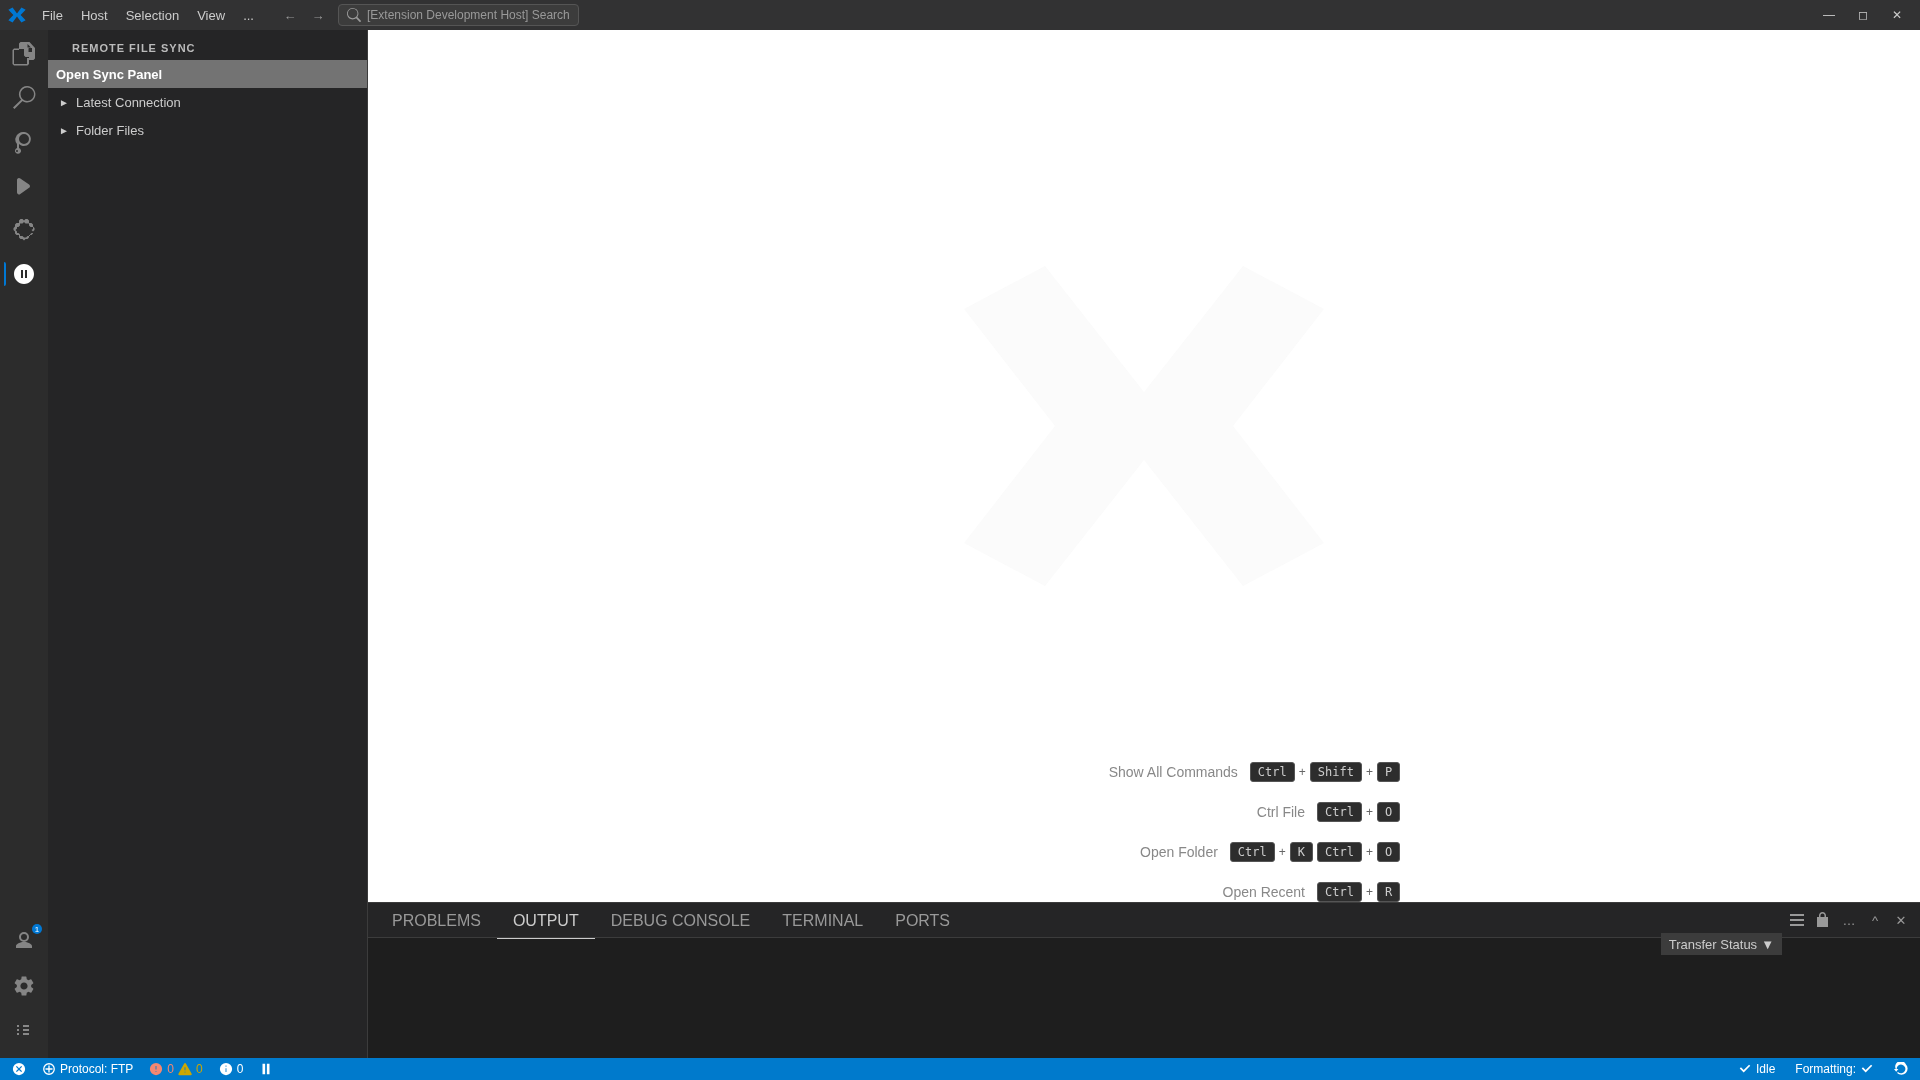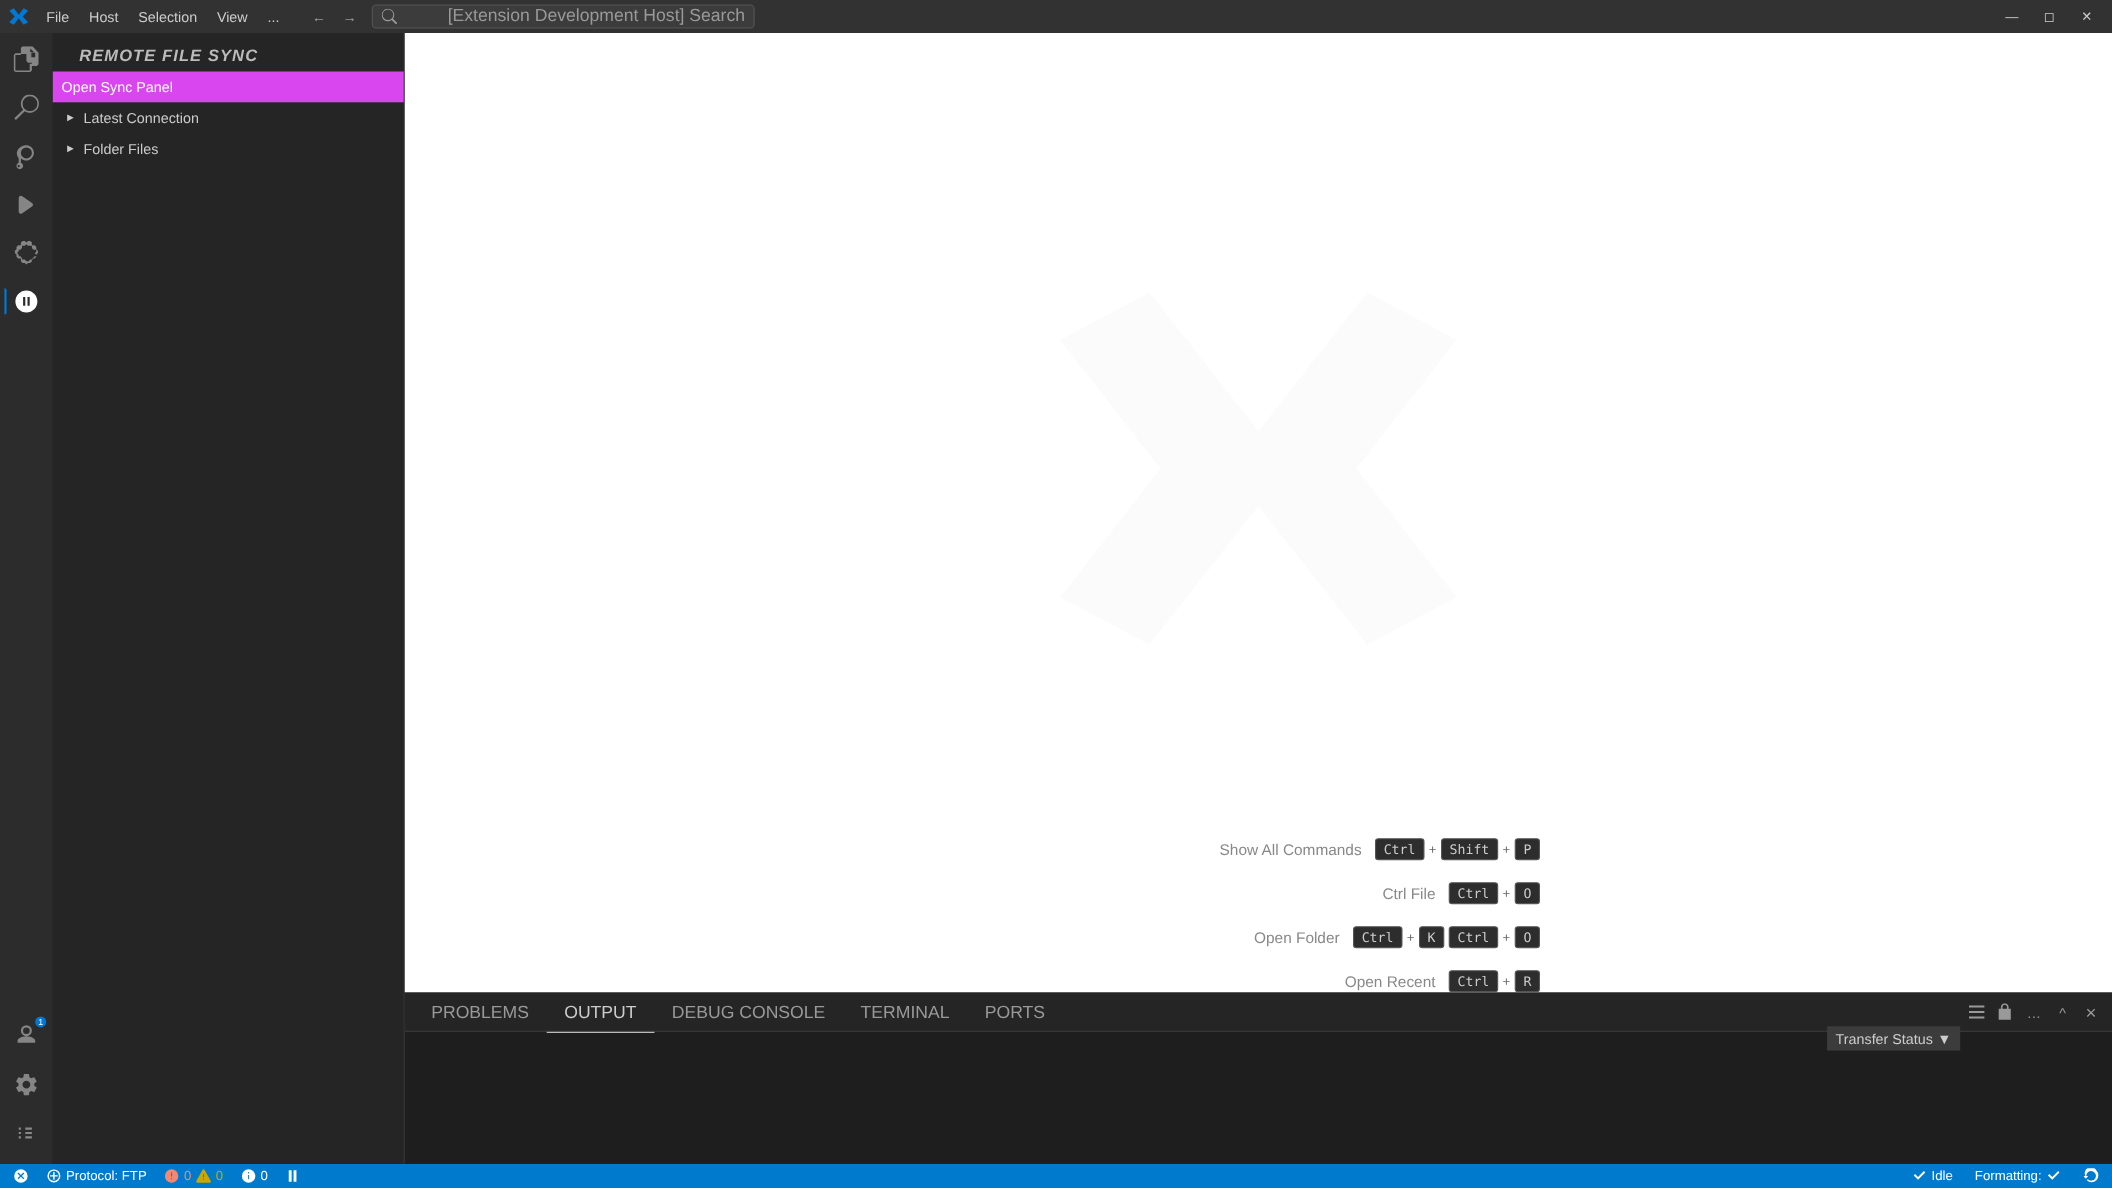--- a/index.html
+++ b/index.html
@@ -161,38 +161,37 @@
     
     .sidebar {
       width: 320px;
       background: #252526;
       display: flex;
       flex-direction: column;
       border-right: 1px solid #3c3c3c;
     }
     .sidebar-header {
       padding: 12px 16px 6px 24px;
-      font-size: 15px;
+      font-size: 11px;
       font-weight: 700;
       letter-spacing: 1px;
       color: #bbbbbb;
       text-transform: uppercase;
-      font-style: italic;
     }
     .sidebar-item {
       display: flex;
       align-items: center;
       padding: 4px 8px 4px 8px;
       cursor: pointer;
       color: #cccccc;
       font-size: 13px;
       height: 28px;
       gap: 4px;
     }
-    .sidebar-item.active { background: #d946ef; color: #ffffff; }
+    .sidebar-item.active { background: #737373; color: #ffffff; font-weight: bold; }
     .sidebar-item .chevron {
       width: 16px;
       height: 16px;
       display: flex;
       align-items: center;
       justify-content: center;
       font-size: 10px;
       color: #cccccc;
       flex-shrink: 0;
     }
@@ -377,21 +376,21 @@
       <div class="menu-item">...</div>
     </div>
     <div class="title-bar-nav">
       <div class="nav-btn">←</div>
       <div class="nav-btn">→</div>
     </div>
     <div class="search-bar">
       <svg width="14" height="14" viewBox="0 0 16 16" fill="#999">
         <path d="M11.742 10.344a6.5 6.5 0 1 0-1.397 1.398l3.85 3.85a1 1 0 0 0 1.415-1.414l-3.868-3.834zm-5.242 1.406a5.5 5.5 0 1 1 0-11 5.5 5.5 0 0 1 0 11z"></path>
       </svg>
-      <span style="color:#999;font-size:16px;margin-left:40px;">[Extension Development Host] Search</span>
+      <span style="color:#999;font-size:12px;">[Extension Development Host] Search</span>
     </div>
   </div>
   <div class="title-bar-right">
     <div class="win-btn">—</div>
     <div class="win-btn">◻</div>
     <div class="win-btn close">✕</div>
   </div>
 </div>
 
 <div class="main-layout">

